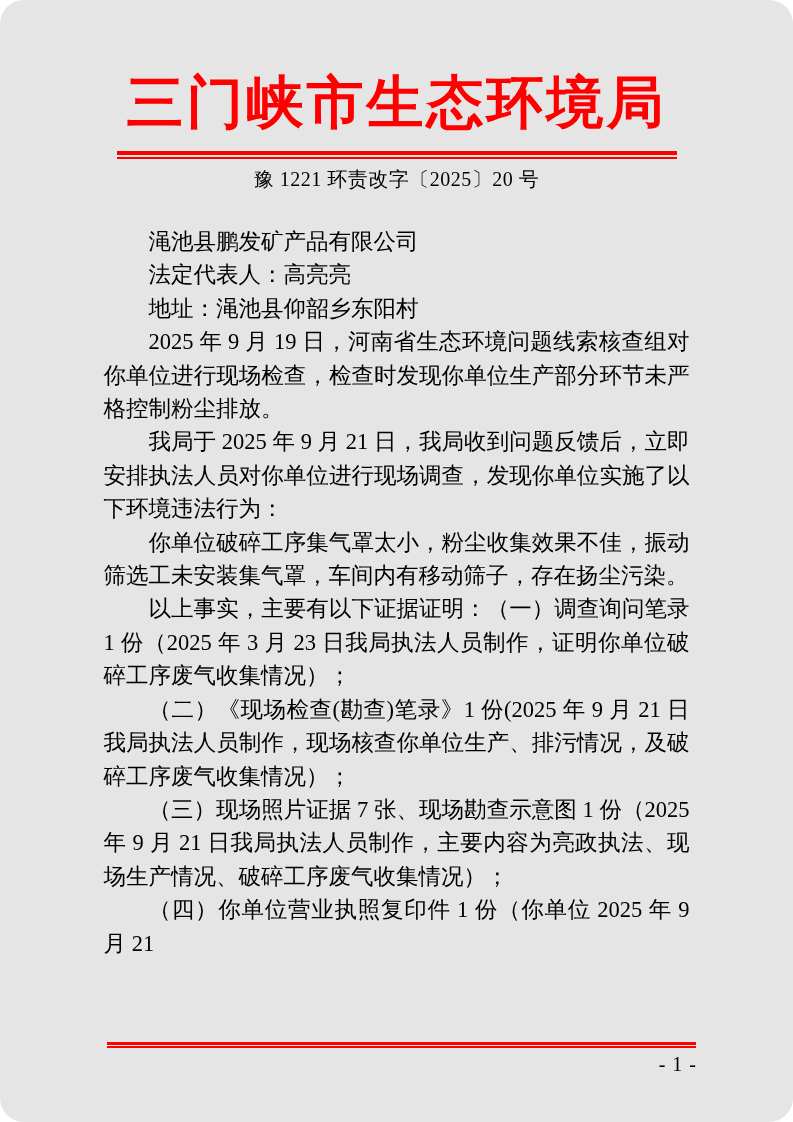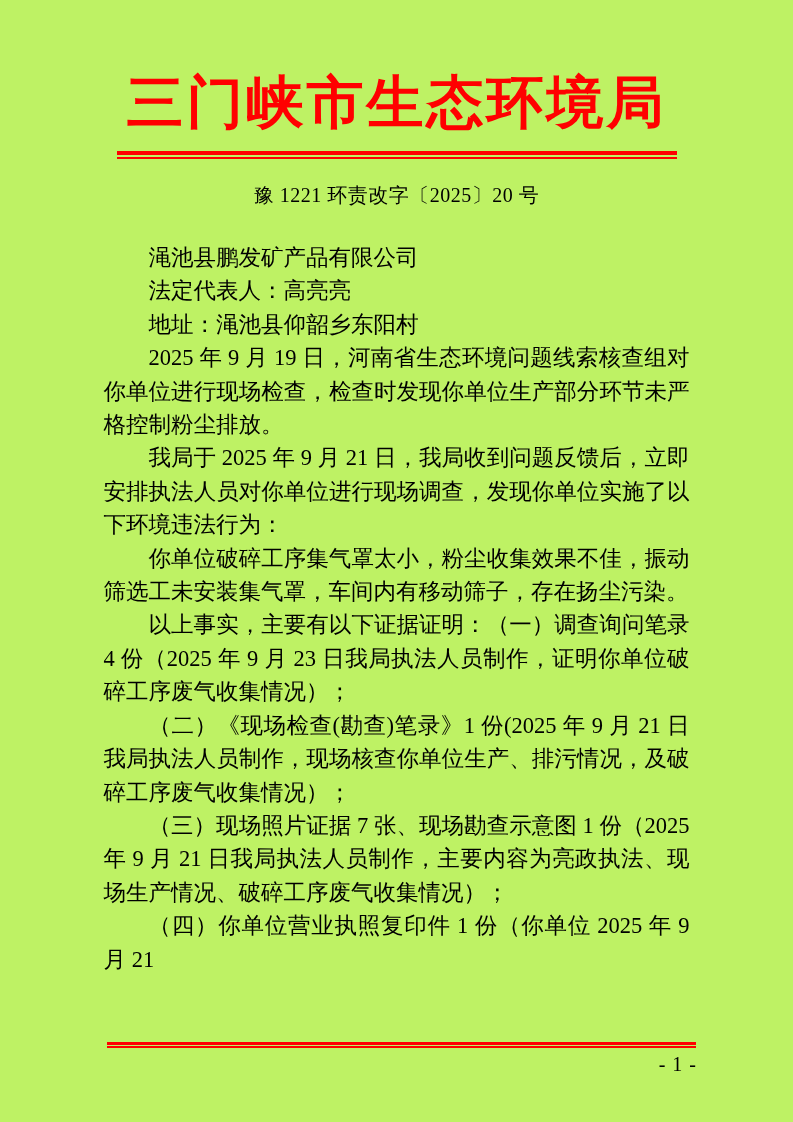--- a/index.html
+++ b/index.html
@@ -5,24 +5,25 @@
   html, body {
     margin: 0;
     padding: 0;
     background: #ffffff;
   }
   .page {
     position: relative;
     width: 793px;
     height: 1122px;
     margin: 0 auto;
-    background: #bef264;
+    background: #e5e5e5;
     overflow: hidden;
     font-family: "Liberation Serif", "DejaVu Serif", serif;
     color: #000000;
+    border-radius: 24px;
   }
   .doc-header {
     padding-top: 70px;
     text-align: center;
   }
   .agency-title {
     font-size: 57px;
     line-height: 66px;
     font-weight: bold;
     color: #ff0000;
@@ -38,21 +39,21 @@
   }
   .doc-title {
     margin-top: 13px;
     font-size: 31px;
     line-height: 40px;
     font-weight: bold;
     letter-spacing: 1.5px;
     white-space: nowrap;
   }
   .doc-number {
-    margin-top: 21px;
+    margin-top: 5px;
     font-size: 20px;
     line-height: 30px;
     letter-spacing: 0.5px;
     white-space: nowrap;
   }
   .body-block {
     width: 586px;
     margin: 31px auto 16px auto;
     font-size: 22.5px;
     line-height: 33.4px;
@@ -94,21 +95,21 @@
   </div>
 
   <div class="body-block">
     <p>渑池县鹏发矿产品有限公司</p>
     <p>法定代表人：高亮亮</p>
     <p>地址：渑池县仰韶乡东阳村</p>
 
     <p>2025 年 9 月 19 日，河南省生态环境问题线索核查组对你单位进行现场检查，检查时发现你单位生产部分环节未严格控制粉尘排放。</p>
     <p>我局于 2025 年 9 月 21 日，我局收到问题反馈后，立即安排执法人员对你单位进行现场调查，发现你单位实施了以下环境违法行为：</p>
     <p>你单位破碎工序集气罩太小，粉尘收集效果不佳，振动筛选工未安装集气罩，车间内有移动筛子，存在扬尘污染。</p>
-    <p>以上事实，主要有以下证据证明：（一）调查询问笔录 4 份（2025 年 9 月 23 日我局执法人员制作，证明你单位破碎工序废气收集情况）；</p>
+    <p>以上事实，主要有以下证据证明：（一）调查询问笔录 1 份（2025 年 3 月 23 日我局执法人员制作，证明你单位破碎工序废气收集情况）；</p>
     <p>（二）《现场检查(勘查)笔录》1 份(2025 年 9 月 21 日我局执法人员制作，现场核查你单位生产、排污情况，及破碎工序废气收集情况）；</p>
     <p>（三）现场照片证据 7 张、现场勘查示意图 1 份（2025 年 9 月 21 日我局执法人员制作，主要内容为亮政执法、现场生产情况、破碎工序废气收集情况）；</p>
     <p>（四）你单位营业执照复印件 1 份（你单位 2025 年 9 月 21</p>
   </div>
 
   <div class="footer-rule"></div>
   <div class="page-number">- 1 -</div>
 
 </div>
 

